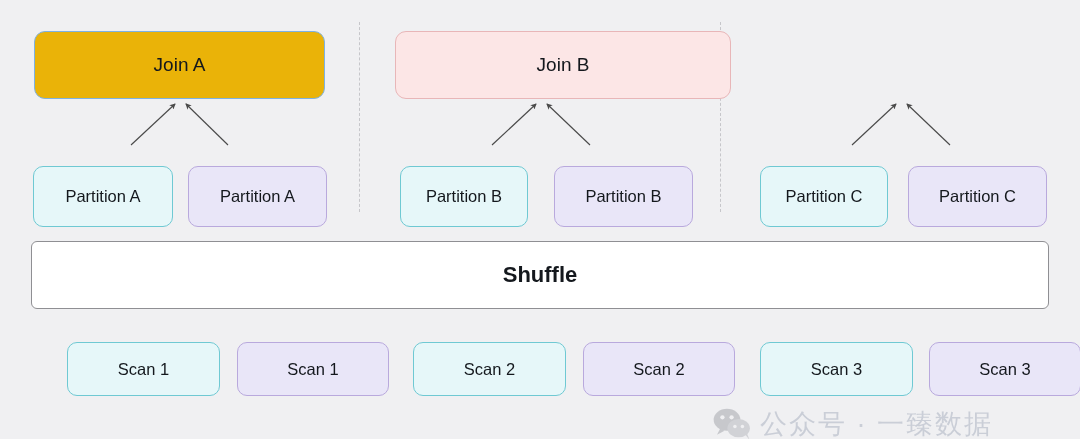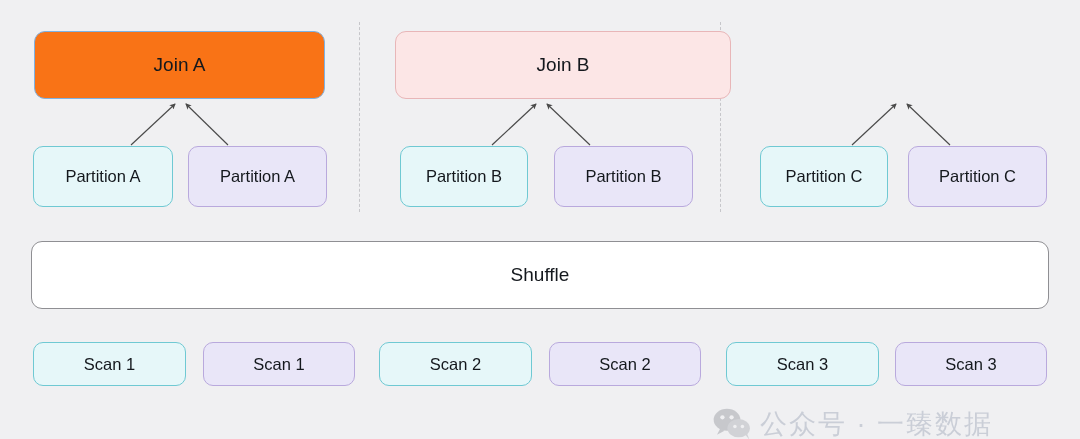--- a/index.html
+++ b/index.html
@@ -33,52 +33,54 @@
   }
 
   
   .join {
     height: 68px;
     font-size: 19px;
     border-radius: 11px;
     border-width: 1.4px;
     border-style: solid;
   }
-  .join-a { background: #f97316; border-color: #7eb2e3; text-align: center; }
+  .join-a { background: #eab308; border-color: #7eb2e3; text-align: center; }
   .join-b { background: #fce6e6; border-color: #e8b6b8; }
   .join-c { background: #fbfbfb; border-color: #8a8a8e; }
 
   
   .partition {
     height: 61px;
     font-size: 16.5px;
     border-radius: 10px;
     border-width: 1.3px;
     border-style: solid;
+    margin-top: 20px;
   }
   .cyan { background: #e6f7f9; border-color: #6fc9d3; }
   .lavender { background: #e9e6f8; border-color: #b9a9dd; }
 
   
   .shuffle {
     height: 68px;
-    font-size: 19px;
-    font-weight: normal;
+    font-size: 22px;
+    font-weight: bold;
     background: #ffffff;
     border: 1.4px solid #8f8f93;
-    border-radius: 11px;
+    border-radius: 6px;
   }
 
   
   .scan {
-    height: 44px;
+    height: 54px;
     font-size: 16.5px;
     border-radius: 10px;
     border-width: 1.3px;
     border-style: solid;
+    margin-left: 34px;
   }
 
   
   .divider {
     position: absolute;
     width: 0;
     border-left: 1.2px dashed #c6c6ca;
   }
 
   

